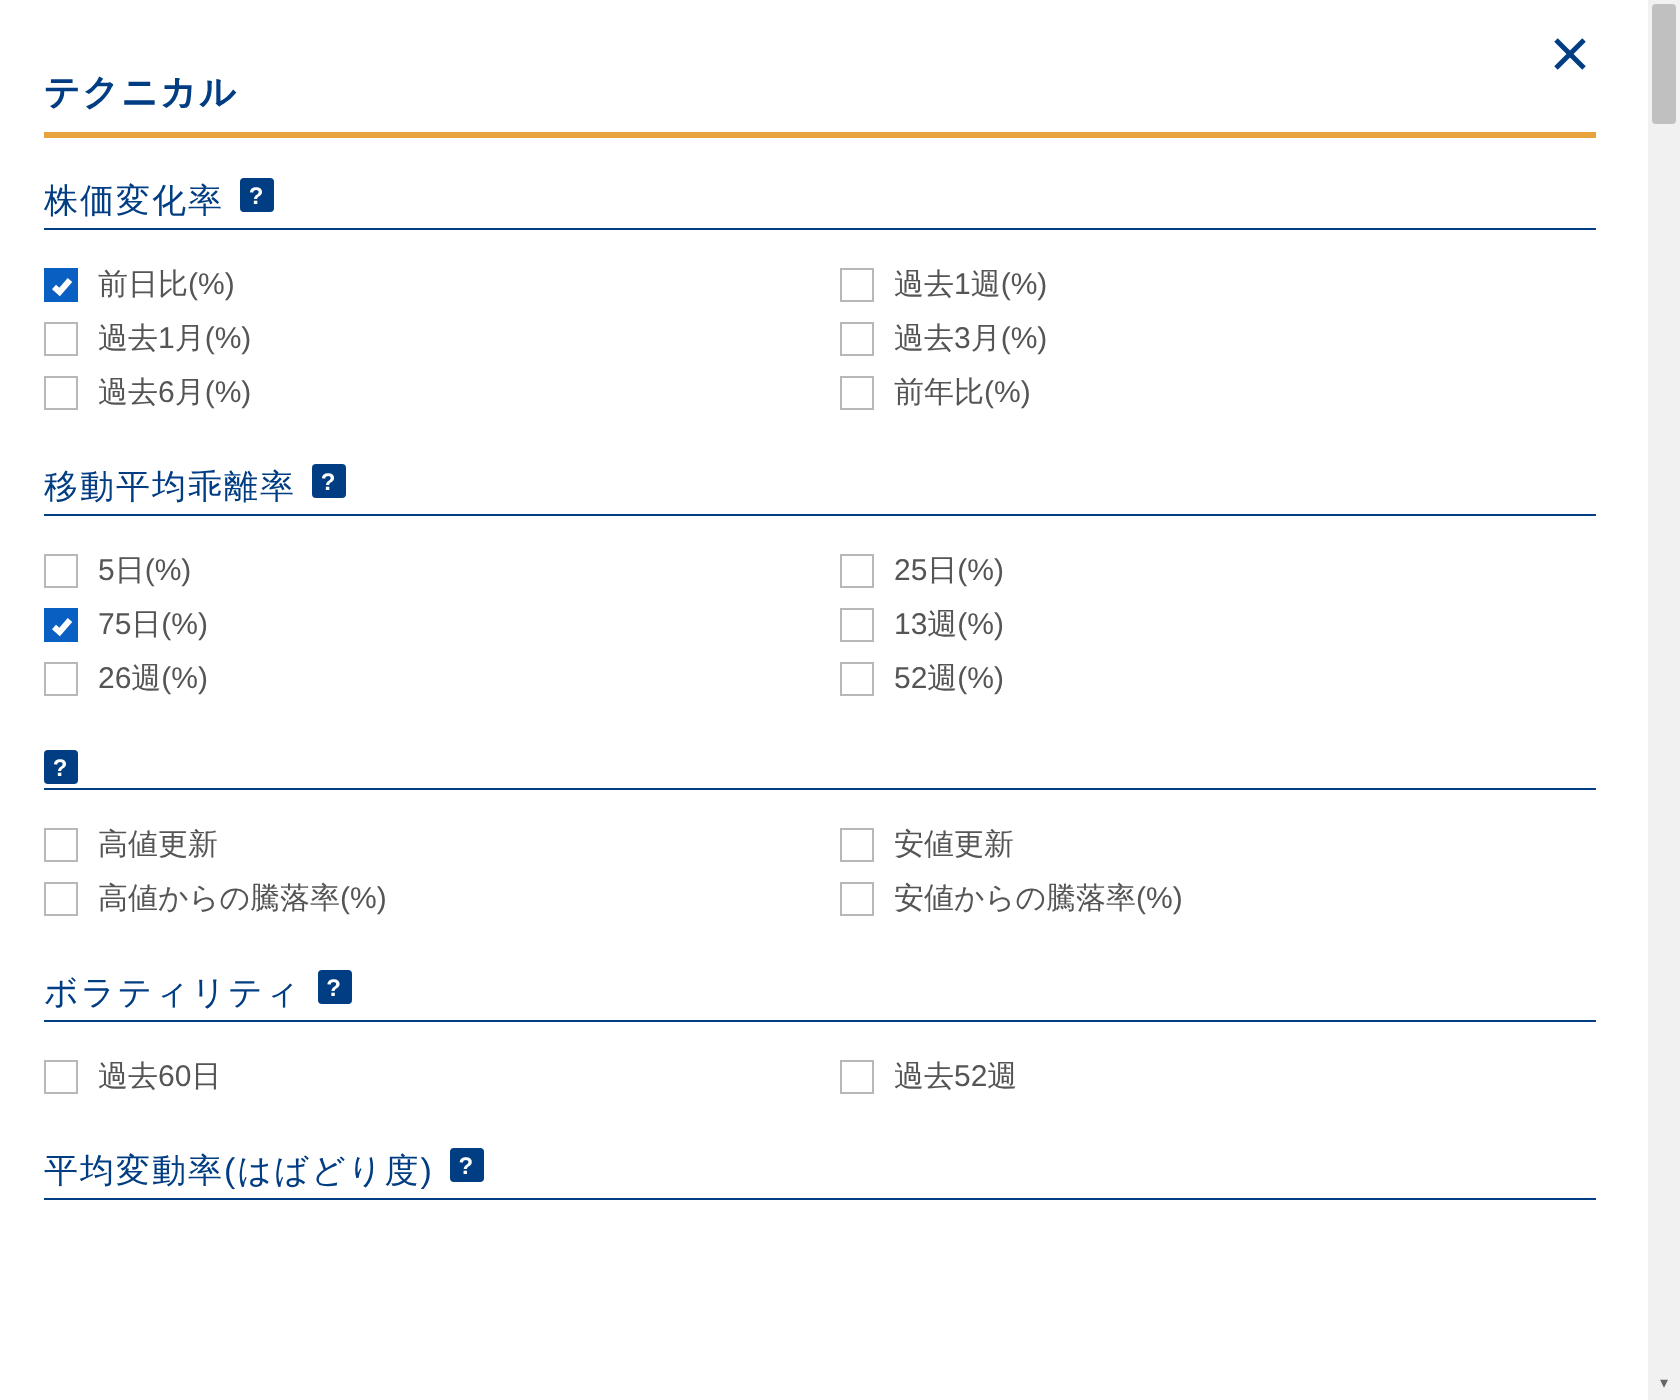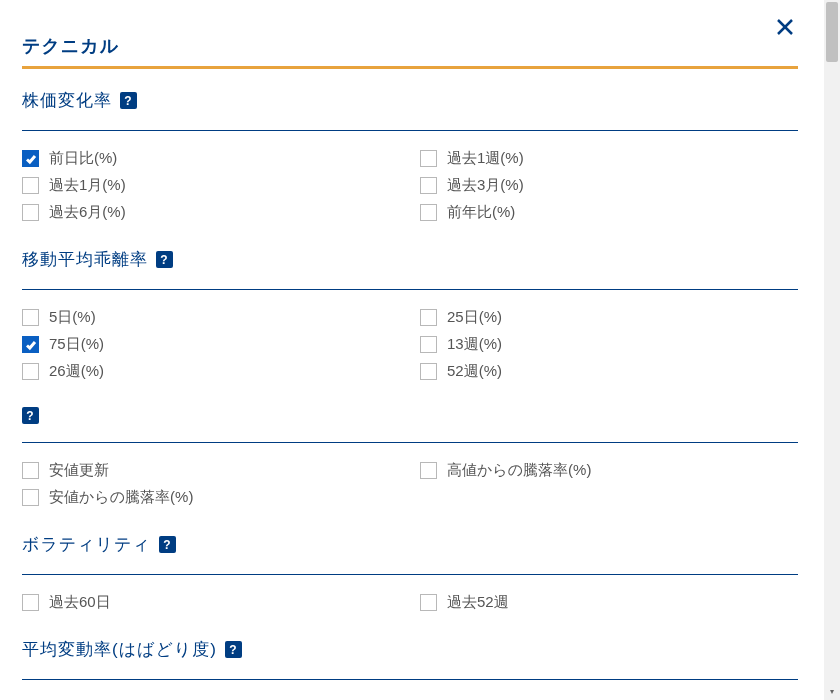--- a/index.html
+++ b/index.html
@@ -62,25 +62,24 @@
       padding-bottom: 8px;
       border-bottom: 3px solid #e8a33d;
       margin-bottom: 20px;
       margin-top: 16px;
     }
     .section {
       margin-bottom: 26px;
     }
     .section-header {
       display: flex;
-      align-items: center;
       gap: 8px;
       color: #003d82;
       font-size: 17px;
-      padding-bottom: 18px;
+      padding-bottom: 2px;
       border-bottom: 1px solid #003d82;
       margin-bottom: 18px;
       letter-spacing: 1px;
     }
     .help-icon {
       display: inline-flex;
       align-items: center;
       justify-content: center;
       width: 17px;
       height: 17px;
@@ -217,20 +216,24 @@
           </div>
         </div>
       </div>
       <div class="section">
         <div class="section-header">
           <span class="help-icon">?</span>
         </div>
         <div class="options-grid">
           <div class="option">
             <span class="checkbox"></span>
+            <span>高値更新</span>
+          </div>
+          <div class="option">
+            <span class="checkbox"></span>
             <span>安値更新</span>
           </div>
           <div class="option">
             <span class="checkbox"></span>
             <span>高値からの騰落率(%)</span>
           </div>
           <div class="option">
             <span class="checkbox"></span>
             <span>安値からの騰落率(%)</span>
           </div>

